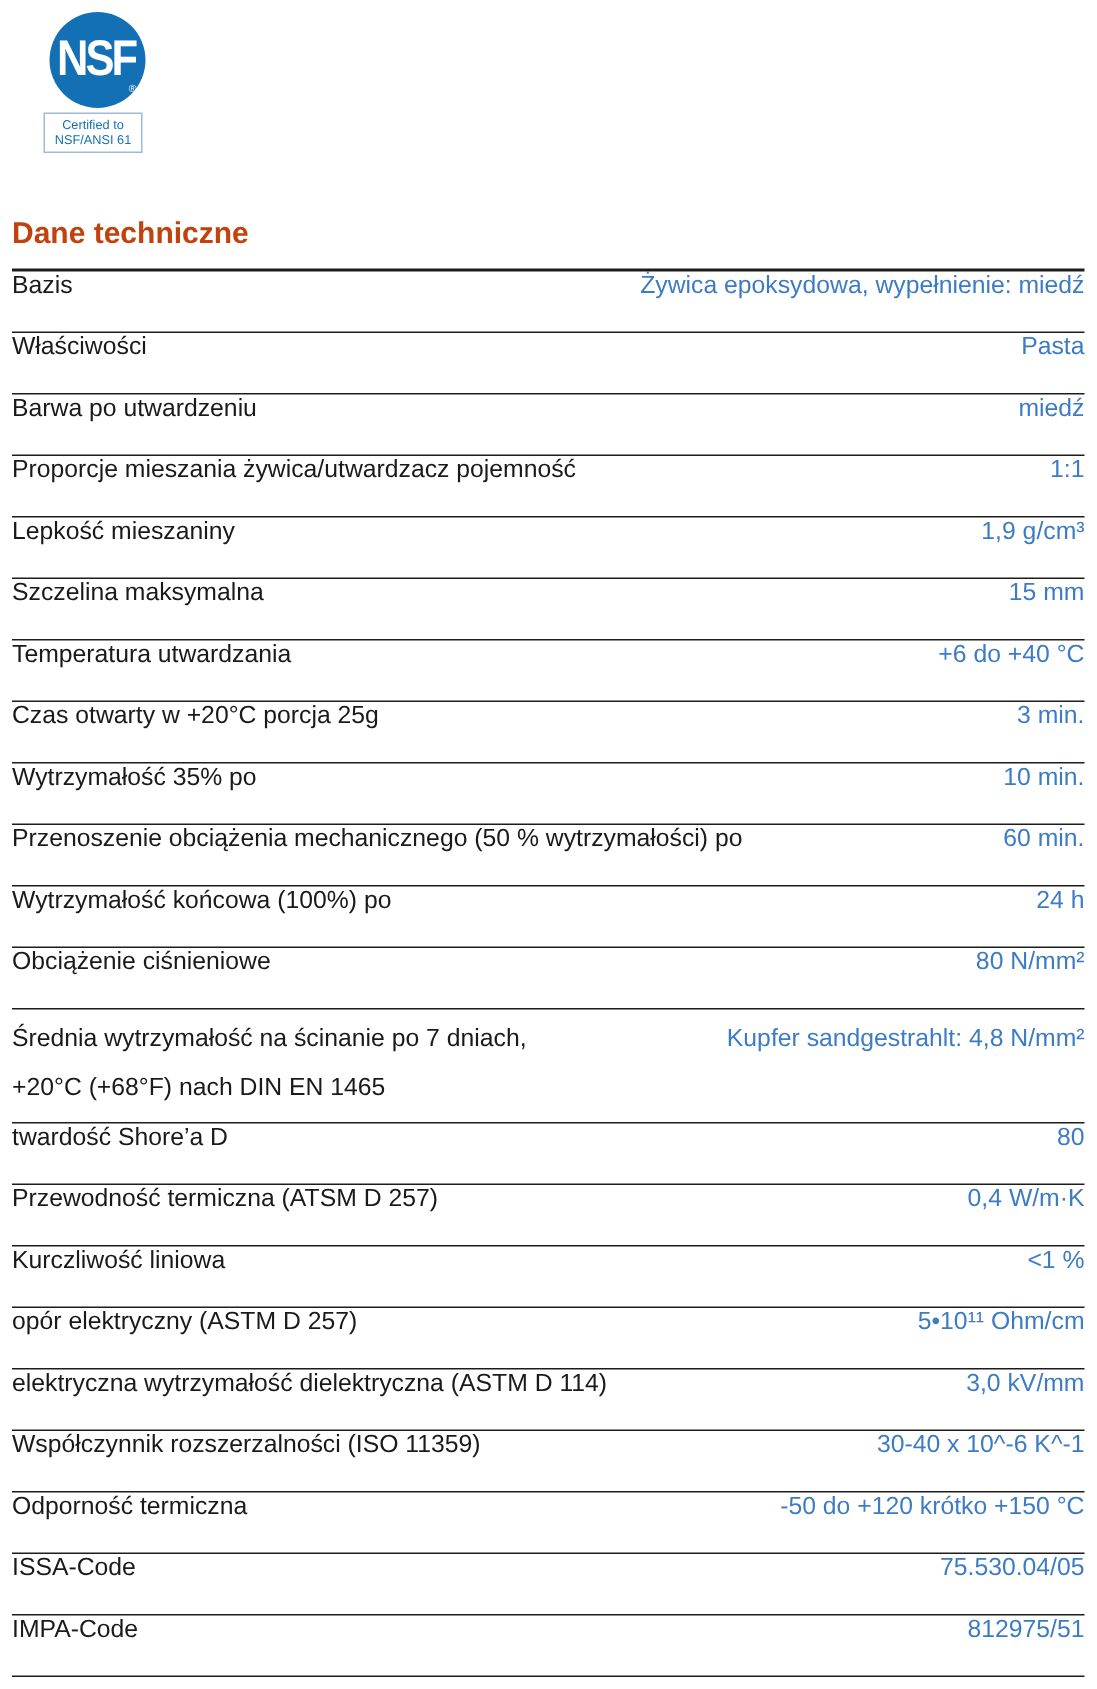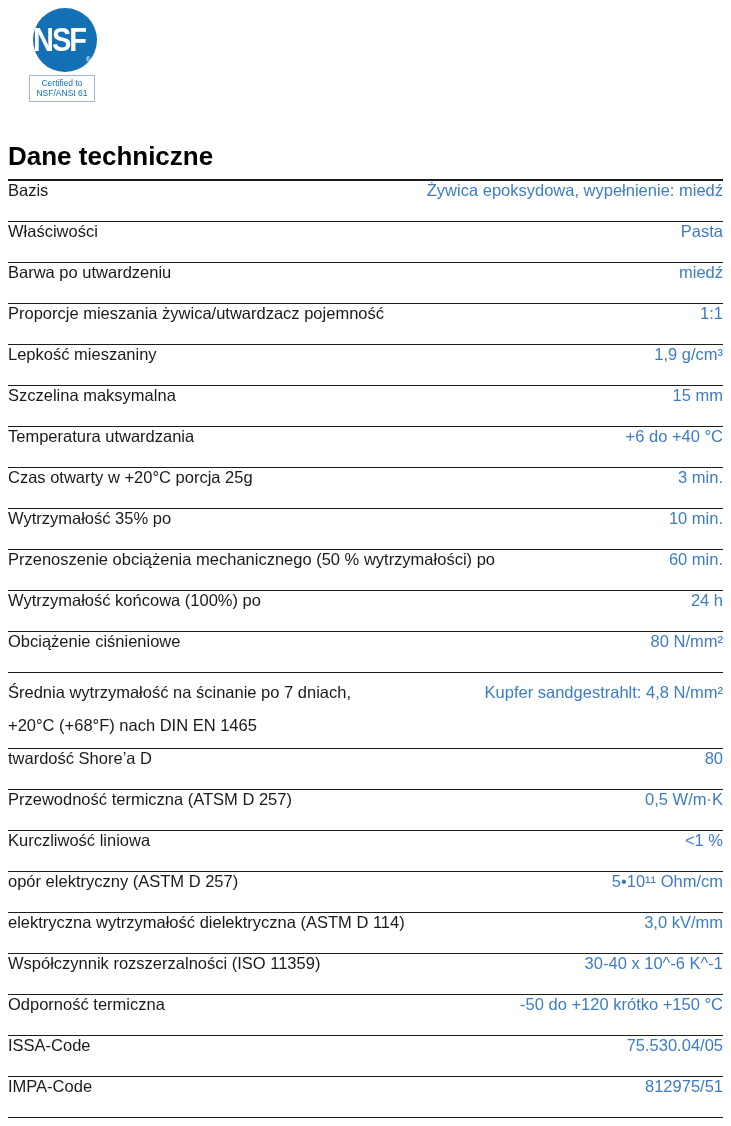--- a/index.html
+++ b/index.html
@@ -12,21 +12,21 @@
   }
 
   
   .nsf-logo { position: absolute; left: 29px; top: 8px; width: 70px; }
   .nsf-circle {
     position: relative;
     width: 64px; height: 64px;
     margin-left: 4px;
     border-radius: 50%;
     background: #1470b5;
-    display: flex; align-items: center; justify-content: flex-start;
+    display: flex; align-items: center; justify-content: center;
   }
   .nsf-text {
     color: #ffffff;
     font-weight: 700;
     font-size: 29px;
     letter-spacing: -2px;
     transform: scaleY(1.15);
     padding-right: 2px;
   }
   .nsf-reg {
@@ -43,24 +43,24 @@
     text-align: center;
     color: #1470b5;
     font-size: 8.5px;
     line-height: 10px;
   }
 
   
   .content { padding: 0 8px; }
   h1.page-title {
     padding-top: 142px;
-    font-size: 26px;
+    font-size: 20px;
     line-height: 28px;
     font-weight: 700;
-    color: #000000;
+    color: #c2410c;
     letter-spacing: 0;
     margin-bottom: 9px;
   }
 
   .tech-table { border-top: 2px solid #1c1c1c; }
   .row {
     display: flex;
     justify-content: space-between;
     height: 41px;
     border-bottom: 1.5px solid #1c1c1c;
@@ -213,21 +213,21 @@
 
     </div>
     <div class="value">80</div>
   </div>
 
   <div class="row">
     <div class="label">
       <div class="l1">Przewodność termiczna (ATSM D 257)</div>
 
     </div>
-    <div class="value">0,5 W/m·K</div>
+    <div class="value">0,4 W/m·K</div>
   </div>
 
   <div class="row">
     <div class="label">
       <div class="l1">Kurczliwość liniowa</div>
 
     </div>
     <div class="value">&lt;1 %</div>
   </div>
 

